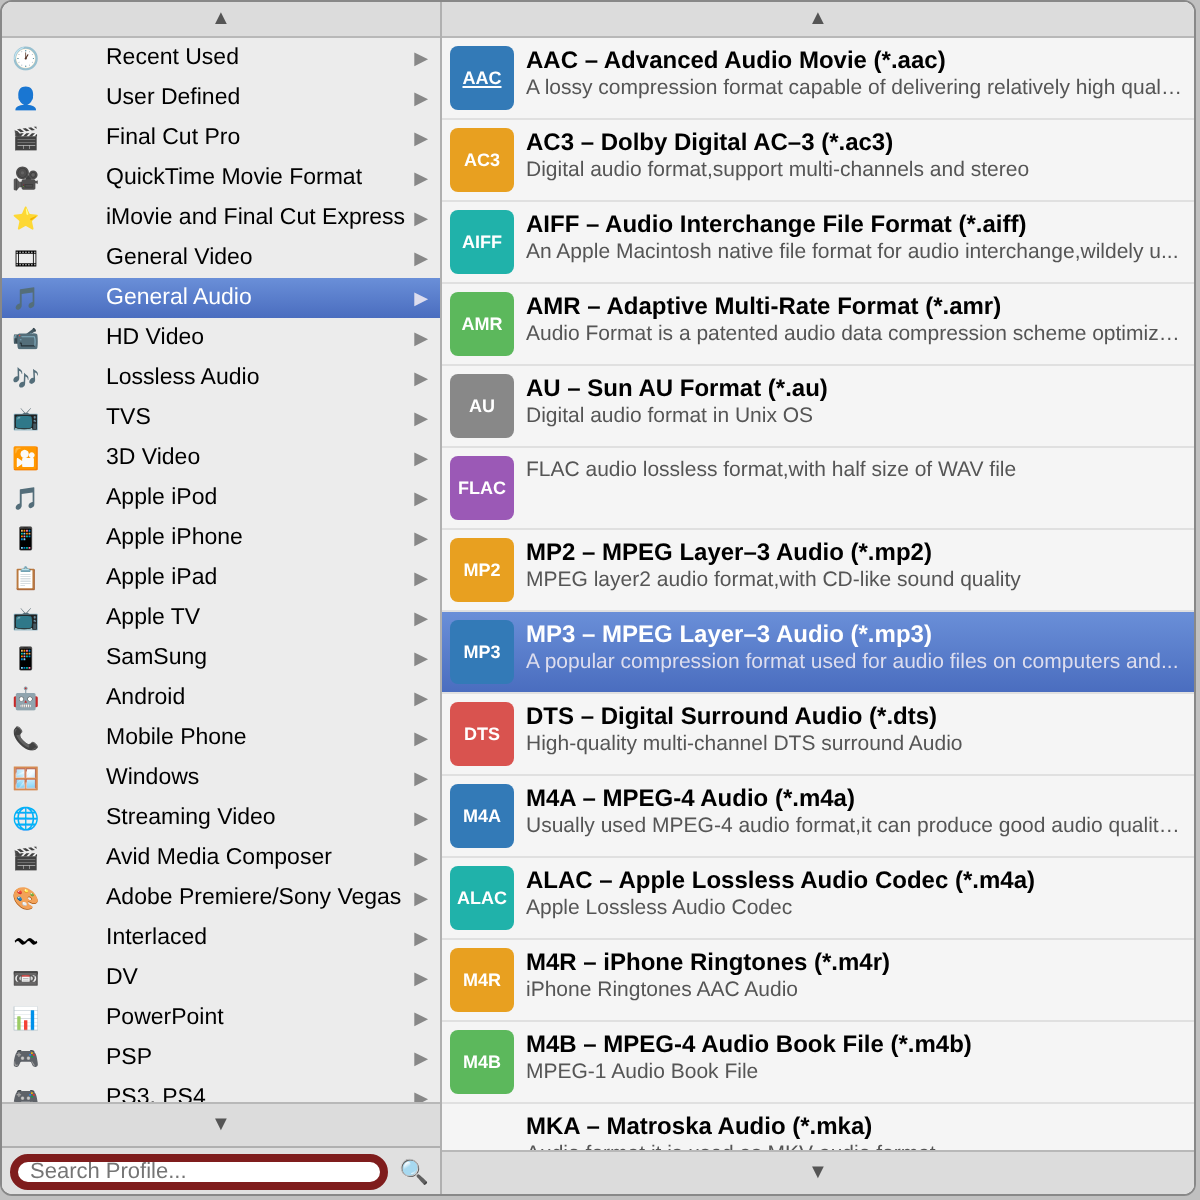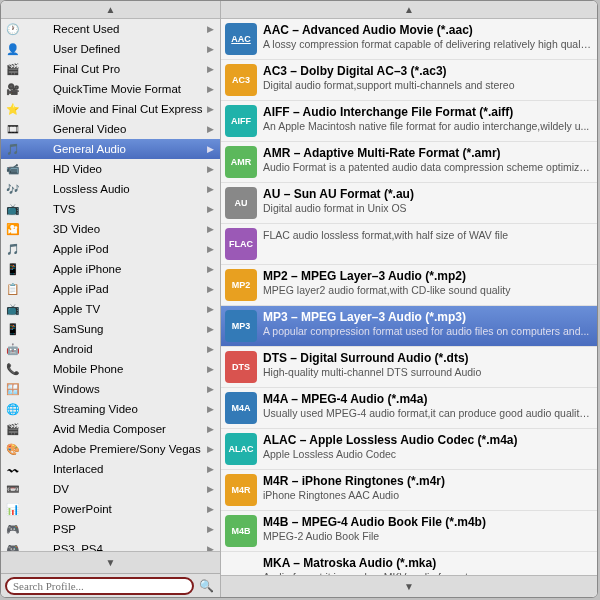--- a/index.html
+++ b/index.html
@@ -110,27 +110,26 @@
       display: flex;
       align-items: center;
       padding: 0 4px;
       background: #e0e0e0;
       border-top: 1px solid #b0b0b0;
       gap: 4px;
     }
     .search-input {
       flex: 1;
       height: 18px;
-      border: 2px solid #7f1d1d;
+      border: 4px solid #7f1d1d;
       border-radius: 9px;
       background: white;
       padding: 0 6px;
       font-size: 11px;
       outline: none;
-      font-family: Liberation Serif, serif;
     }
     .search-icon-btn {
       width: 18px;
       height: 18px;
       display: flex;
       align-items: center;
       justify-content: center;
       color: #666;
       font-size: 12px;
     }
@@ -457,21 +456,21 @@
             <div class="right-item-icon icon-orange" style="font-size: 9px; font-weight: bold; text-align: center;">M4R</div>
             <div class="right-item-text">
               <div class="right-item-title">M4R – iPhone Ringtones (*.m4r)</div>
               <div class="right-item-desc">iPhone Ringtones AAC Audio</div>
             </div>
           </div>
           <div class="right-item">
             <div class="right-item-icon icon-green" style="font-size: 9px; font-weight: bold; text-align: center;">M4B</div>
             <div class="right-item-text">
               <div class="right-item-title">M4B – MPEG-4 Audio Book File (*.m4b)</div>
-              <div class="right-item-desc">MPEG-2 Audio Book File</div>
+              <div class="right-item-desc">MPEG-1 Audio Book File</div>
             </div>
           </div>
           <div class="right-item">
             <div class="right-item-icon icon-purple" style="font-size: 9px; font-weight: bold; text-align: center; margin-top: 36px;">MKA</div>
             <div class="right-item-text">
               <div class="right-item-title">MKA – Matroska Audio (*.mka)</div>
               <div class="right-item-desc">Audio format,it is used as MKV audio format</div>
             </div>
           </div>
         </div>

